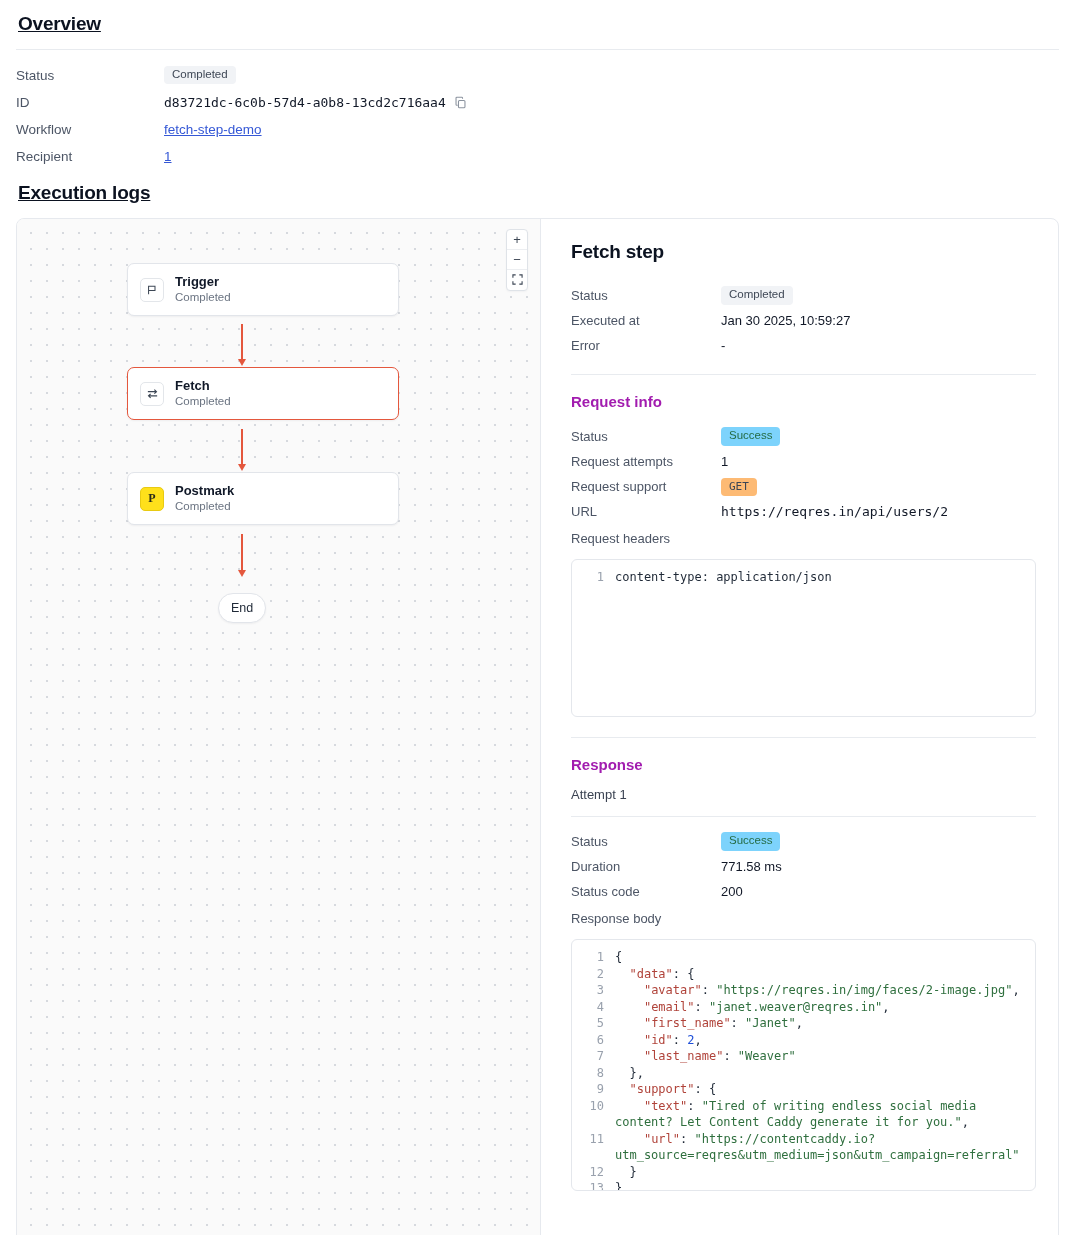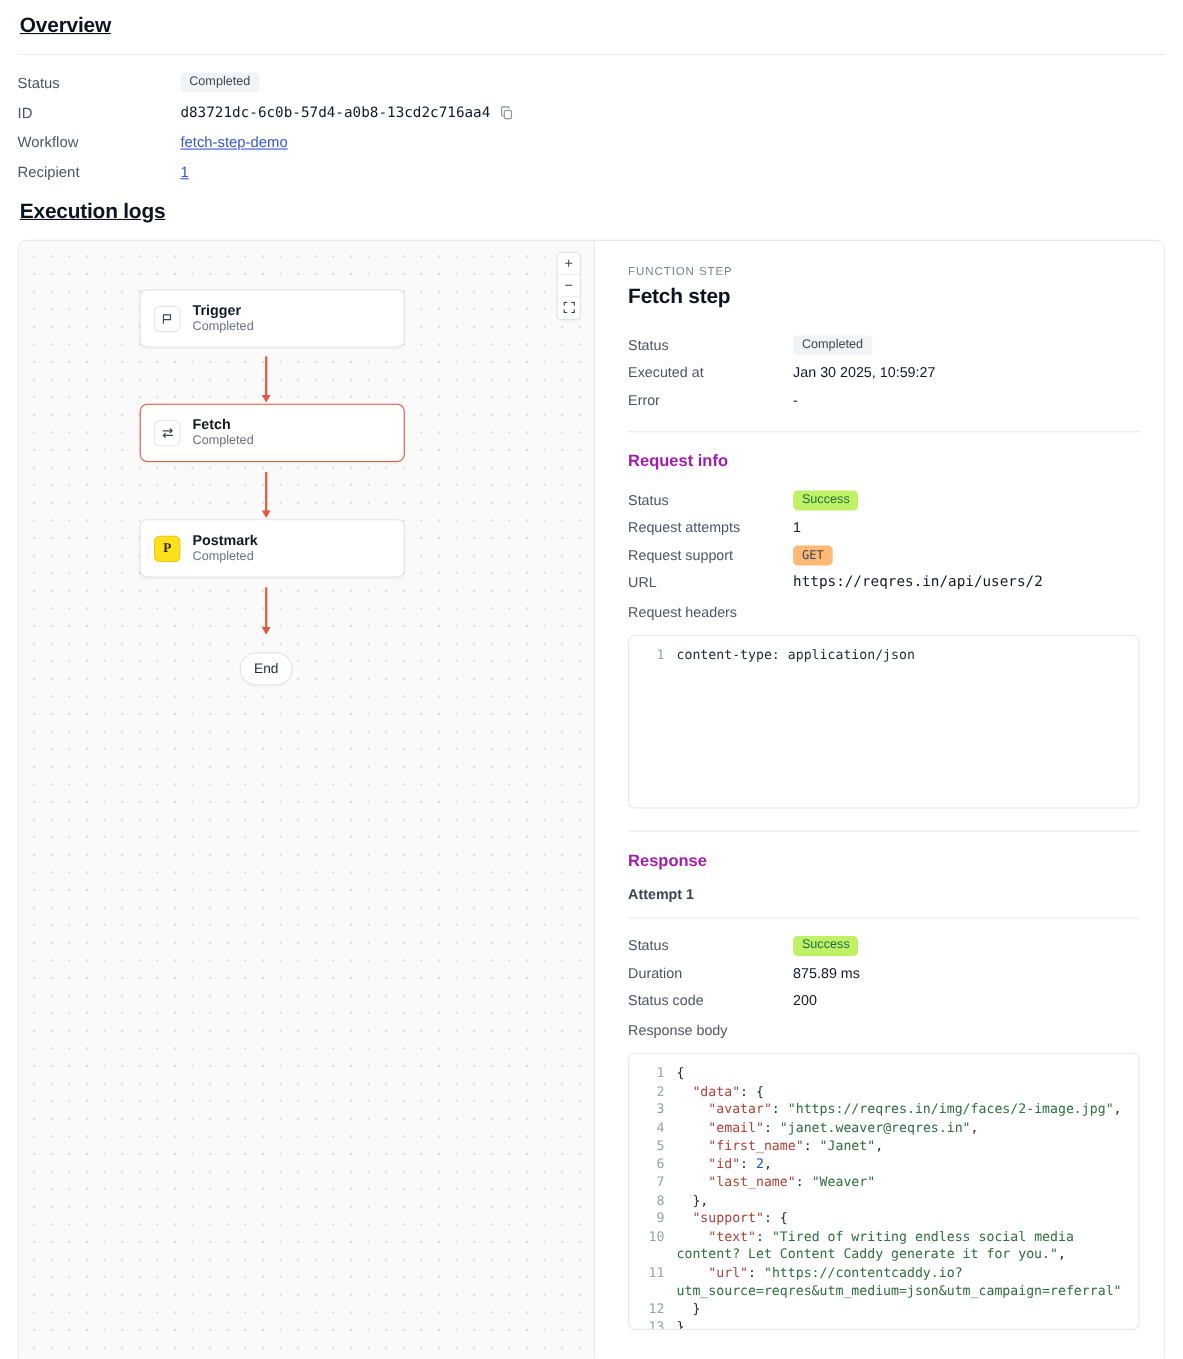--- a/index.html
+++ b/index.html
@@ -36,21 +36,21 @@
   .badge {
     display: inline-block;
     background: #f1f3f6;
     color: #3f4856;
     font-size: 11.5px;
     border-radius: 4px;
     padding: 3px 8px 4px;
     line-height: 1;
   }
   .badge-success {
-    background: #bef264;
+    background: #7dd3fc;
     color: #256c45;
   }
   .badge-get {
     background: #fdba74;
     color: #3b4554;
     font-family: "DejaVu Sans Mono", monospace;
     font-size: 11px;
   }
   .mono { font-family: "DejaVu Sans Mono", monospace; font-size: 13px; }
   .link { color: #3558d6; text-decoration: underline; font-size: 13.5px; }
@@ -94,21 +94,21 @@
     text-align: center;
     font-size: 13px;
     color: #3c4654;
     cursor: pointer;
     border-bottom: 1px solid #eceef1;
   }
   .zoom-btn:last-child { border-bottom: none; }
 
   .node {
     position: absolute;
-    width: 241px;
+    width: 272px;
     height: 53px;
     background: #fff;
     border: 1px solid #e2e5ea;
     border-radius: 7px;
     display: flex;
     align-items: center;
     padding: 16px 12px;
     gap: 11px;
     box-shadow: 0 1px 2px rgba(16,24,40,.05);
   }
@@ -199,21 +199,21 @@
     color: #99a1ad;
     margin-right: 11px;
     user-select: none;
   }
   .ctext { white-space: pre-wrap; word-break: break-word; }
   .tok-key { color: #b0433a; }
   .tok-str { color: #2f6f3e; }
   .tok-num { color: #1d4ed8; }
   .headers-box { height: 158px; margin-top: 8px; }
   .body-box { margin-top: 8px; height: 252px; }
-  .attempt { font-size: 13px; color: #3b4352; margin: 6px 0 0; font-weight: bold; }
+  .attempt { font-size: 13px; color: #3b4352; margin: 6px 0 0; }
 </style>
 </head>
 <body>
 
 <div class="page">
 
   <div class="section-title">Overview</div>
   <div class="hr"></div>
 
   <div class="ovw">
@@ -300,21 +300,20 @@
           <div class="node-sub">Completed</div>
         </div>
       </div>
 
       <div class="arrow" style="left:224px; top:315px; height:37px;"></div>
 
       <div class="end-node" style="left:201px; top:374px;">End</div>
     </div>
 
     <div class="detail">
-      <div class="eyebrow">FUNCTION STEP</div>
       <div class="detail-title">Fetch step</div>
 
       <div class="kv">
         <div class="kv-k">Status</div>
         <div class="kv-v">
           <span class="badge">Completed</span>
         </div>
       </div>
       <div class="kv">
         <div class="kv-k">Executed at</div>
@@ -369,21 +368,21 @@
       <div class="divider" style="margin:14px 0 12px;"></div>
 
       <div class="kv">
         <div class="kv-k">Status</div>
         <div class="kv-v">
           <span class="badge badge-success">Success</span>
         </div>
       </div>
       <div class="kv">
         <div class="kv-k">Duration</div>
-        <div class="kv-v">875.89 ms</div>
+        <div class="kv-v">771.58 ms</div>
       </div>
       <div class="kv">
         <div class="kv-k">Status code</div>
         <div class="kv-v">200</div>
       </div>
 
       <div class="kv" style="margin-top:2px;">
         <div class="kv-k">Response body</div>
       </div>
 

